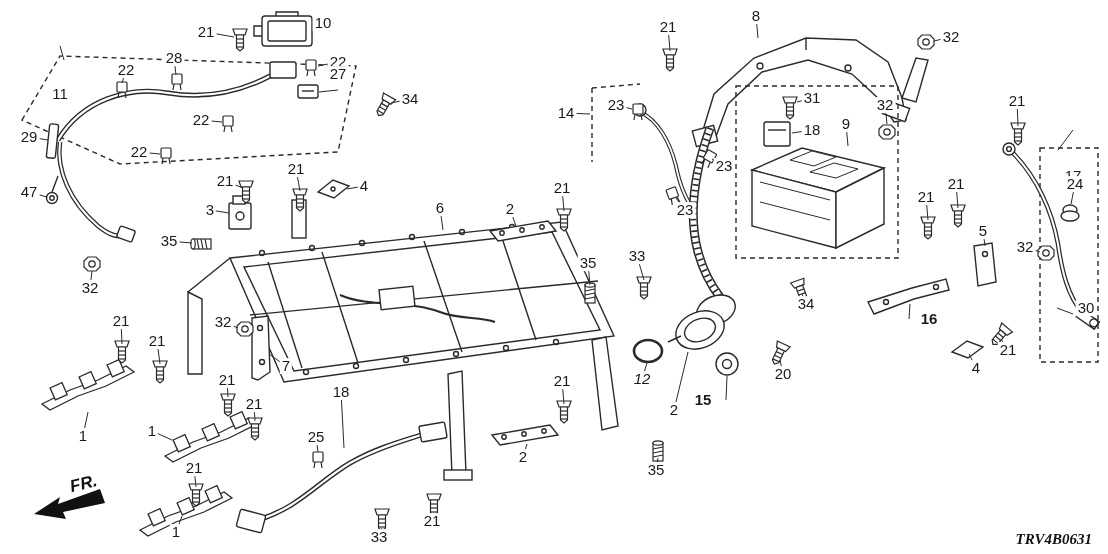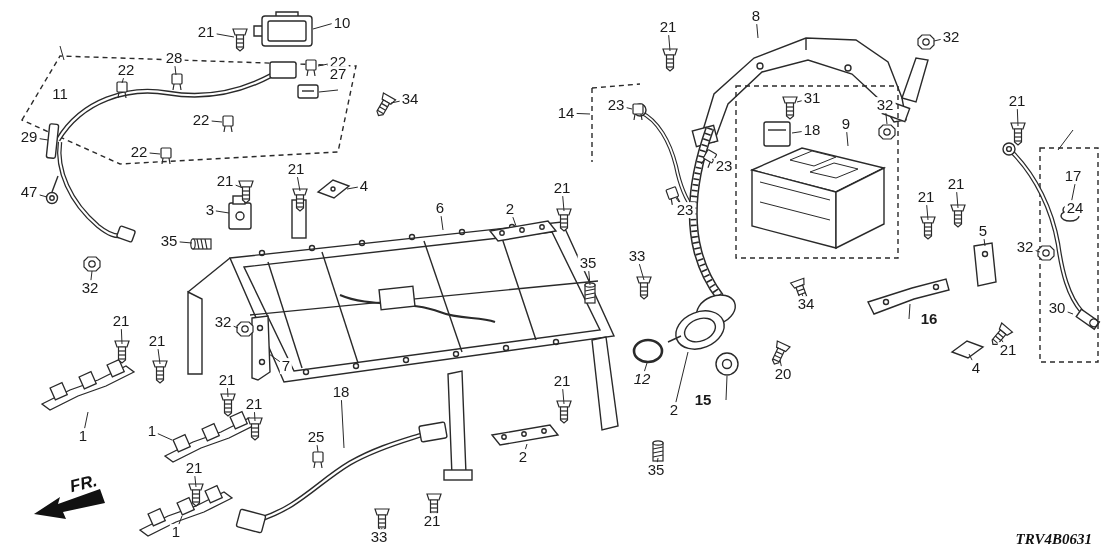--- a/index.html
+++ b/index.html
@@ -348,21 +348,21 @@
       <line x1="316" y1="437" x2="318" y2="452" class="leader-line"></line>
       <line x1="194" y1="468" x2="196" y2="487" class="leader-line"></line>
       <line x1="176" y1="532" x2="182" y2="516" class="leader-line"></line>
       <line x1="379" y1="537" x2="382" y2="528" class="leader-line"></line>
       <line x1="432" y1="521" x2="434" y2="513" class="leader-line"></line>
     </svg>
 
   <div id="callout-layer">
       <div class="callout" style="left: 60px; top: 46px; margin-top: 48px;">11</div>
       <div class="callout" style="left: 206px; top: 32px;">21</div>
-      <div class="callout" style="left: 342px; top: 23px;">10</div>
+      <div class="callout" style="left: 323px; top: 23px;">10</div>
       <div class="callout" style="left: 126px; top: 70px;">22</div>
       <div class="callout" style="left: 174px; top: 58px;">28</div>
       <div class="callout" style="left: 338px; top: 62px;">22</div>
       <div class="callout" style="left: 338px; top: 74px;">27</div>
       <div class="callout" style="left: 201px; top: 120px;">22</div>
       <div class="callout" style="left: 410px; top: 99px;">34</div>
       <div class="callout" style="left: 29px; top: 137px;">29</div>
       <div class="callout" style="left: 139px; top: 152px;">22</div>
       <div class="callout" style="left: 29px; top: 192px;">47</div>
       <div class="callout" style="left: 225px; top: 181px;">21</div>
@@ -381,26 +381,26 @@
       <div class="callout" style="left: 566px; top: 113px;">14</div>
       <div class="callout" style="left: 616px; top: 105px;">23</div>
       <div class="callout" style="left: 812px; top: 98px;">31</div>
       <div class="callout" style="left: 812px; top: 130px;">18</div>
       <div class="callout" style="left: 846px; top: 124px;">9</div>
       <div class="callout" style="left: 885px; top: 105px;">32</div>
       <div class="callout" style="left: 724px; top: 166px;">23</div>
       <div class="callout" style="left: 685px; top: 210px;">23</div>
       <div class="callout" style="left: 1017px; top: 101px;">21</div>
       <div class="callout" style="left: 1073px; top: 130px; margin-top: 46px;">17</div>
-      <div class="callout" style="left: 1075px; top: 184px; margin-top: 24px;">24</div>
+      <div class="callout" style="left: 1075px; top: 184px;">24</div>
       <div class="callout" style="left: 926px; top: 197px;">21</div>
       <div class="callout" style="left: 956px; top: 184px;">21</div>
       <div class="callout" style="left: 983px; top: 231px;">5</div>
       <div class="callout" style="left: 1025px; top: 247px;">32</div>
-      <div class="callout" style="left: 1057px; top: 308px;">30</div>
+      <div class="callout" style="left: 1086px; top: 308px;">30</div>
       <div class="callout" style="left: 929px; top: 319px; font-weight: bold;">16</div>
       <div class="callout" style="left: 806px; top: 304px;">34</div>
       <div class="callout" style="left: 976px; top: 368px;">4</div>
       <div class="callout" style="left: 1008px; top: 350px;">21</div>
       <div class="callout" style="left: 637px; top: 256px;">33</div>
       <div class="callout" style="left: 642px; top: 379px; font-style: italic;">12</div>
       <div class="callout" style="left: 674px; top: 410px;">2</div>
       <div class="callout" style="left: 703px; top: 400px; font-weight: bold;">15</div>
       <div class="callout" style="left: 783px; top: 374px;">20</div>
       <div class="callout" style="left: 562px; top: 381px;">21</div>

